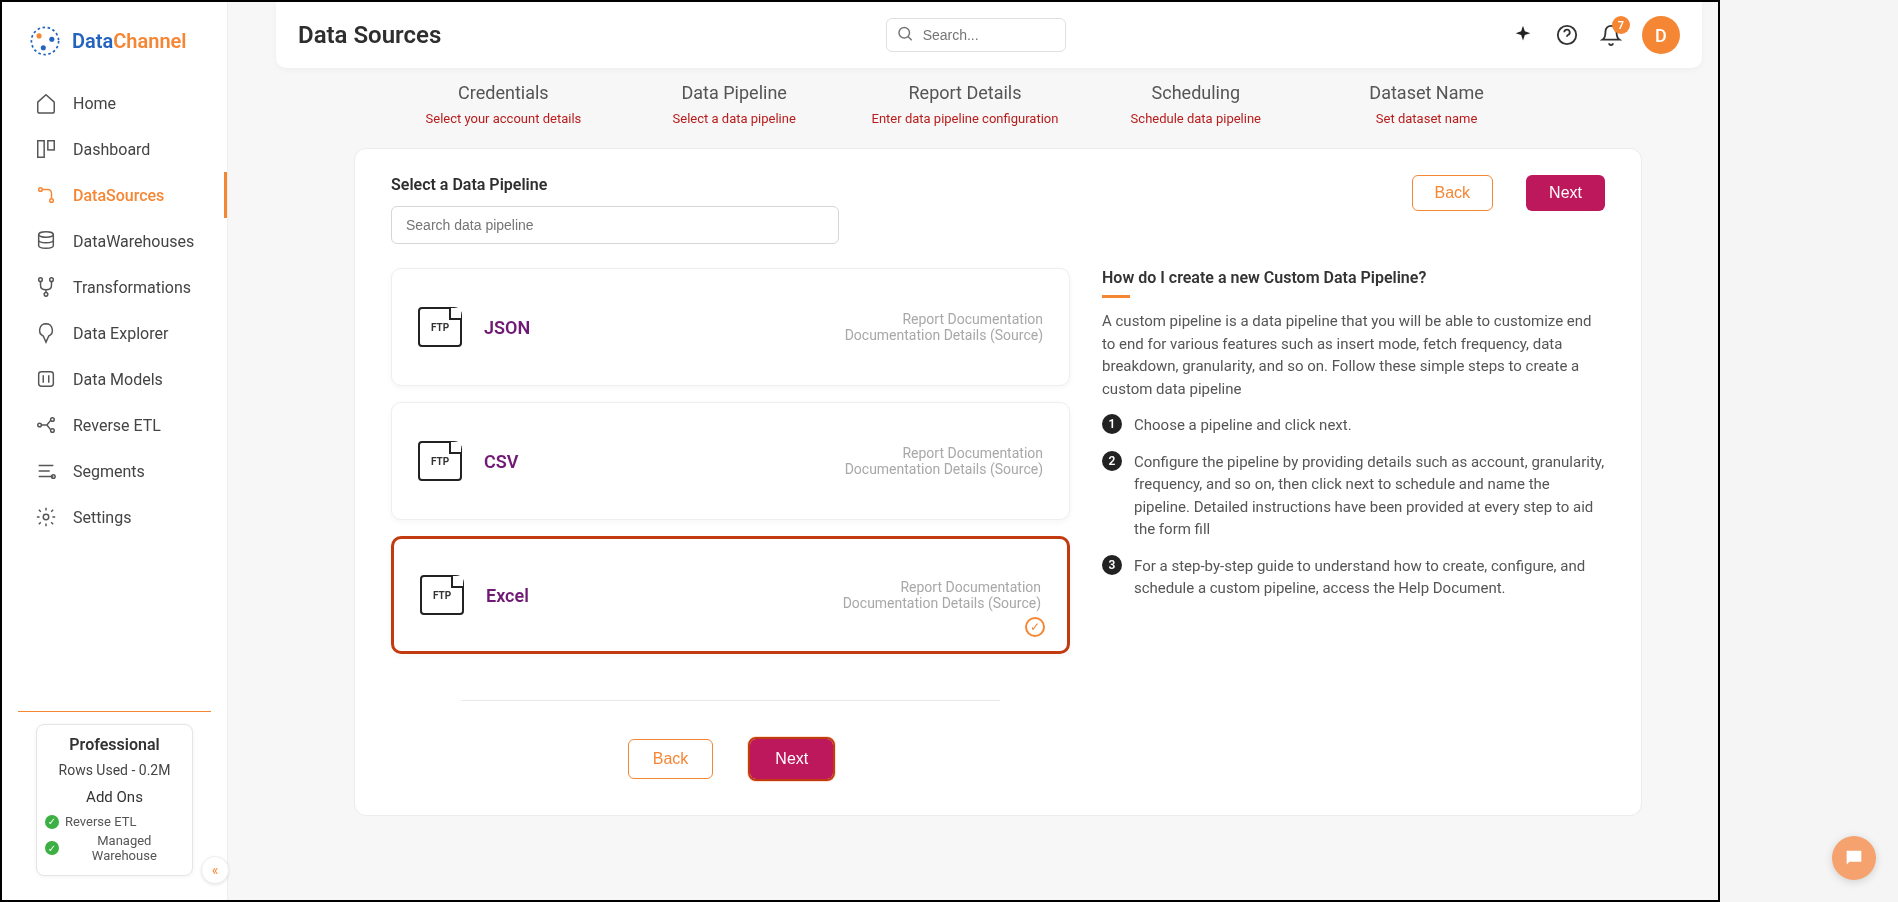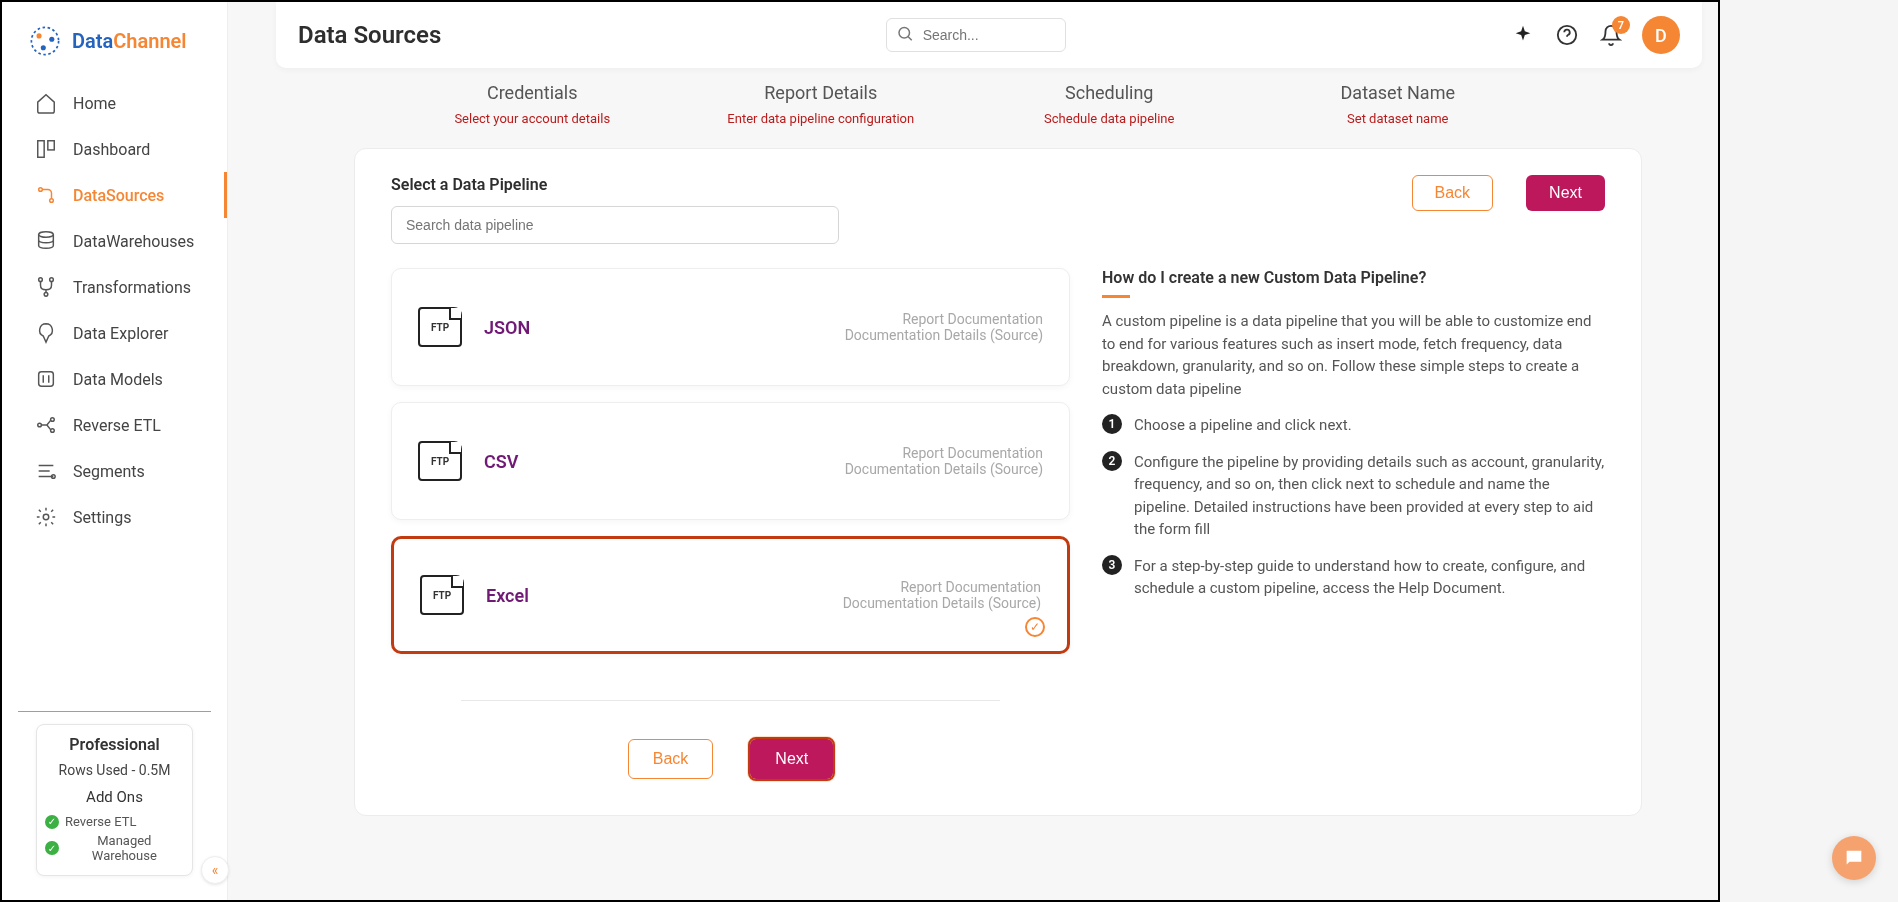--- a/index.html
+++ b/index.html
@@ -184,21 +184,21 @@
               <circle cx="12" cy="12" r="3"></circle>
               <path d="M12 2v3M12 19v3M4.2 4.2l2.1 2.1M17.7 17.7l2.1 2.1M2 12h3M19 12h3M4.2 19.8l2.1-2.1M17.7 6.3l2.1-2.1"></path>
             </svg>
           </span>
         <span>Settings</span>
       </div>
     </nav>
     <div class="sidebar-bottom">
       <div class="plan-box">
         <div class="plan-title">Professional</div>
-        <div class="plan-rows">Rows Used - 0.5M</div>
+        <div class="plan-rows">Rows Used - 0.2M</div>
         <div class="addons-title">Add Ons</div>
         <div class="addon-row">
             <span class="addon-check">✓</span>
             <span>Reverse ETL</span>
           </div>
         <div class="addon-row">
             <span class="addon-check">✓</span>
             <span>Managed Warehouse</span>
           </div>
       </div>
@@ -235,20 +235,24 @@
           <span class="badge">7</span>
         </span>
         <span class="avatar">D</span>
       </div>
     </div>
 
     <div class="stepper">
       <div class="step">
         <div class="step-title">Credentials</div>
         <div class="step-desc">Select your account details</div>
+      </div>
+      <div class="step">
+        <div class="step-title">Data Pipeline</div>
+        <div class="step-desc">Select a data pipeline</div>
       </div>
       <div class="step">
         <div class="step-title">Report Details</div>
         <div class="step-desc">Enter data pipeline configuration</div>
       </div>
       <div class="step">
         <div class="step-title">Scheduling</div>
         <div class="step-desc">Schedule data pipeline</div>
       </div>
       <div class="step">

